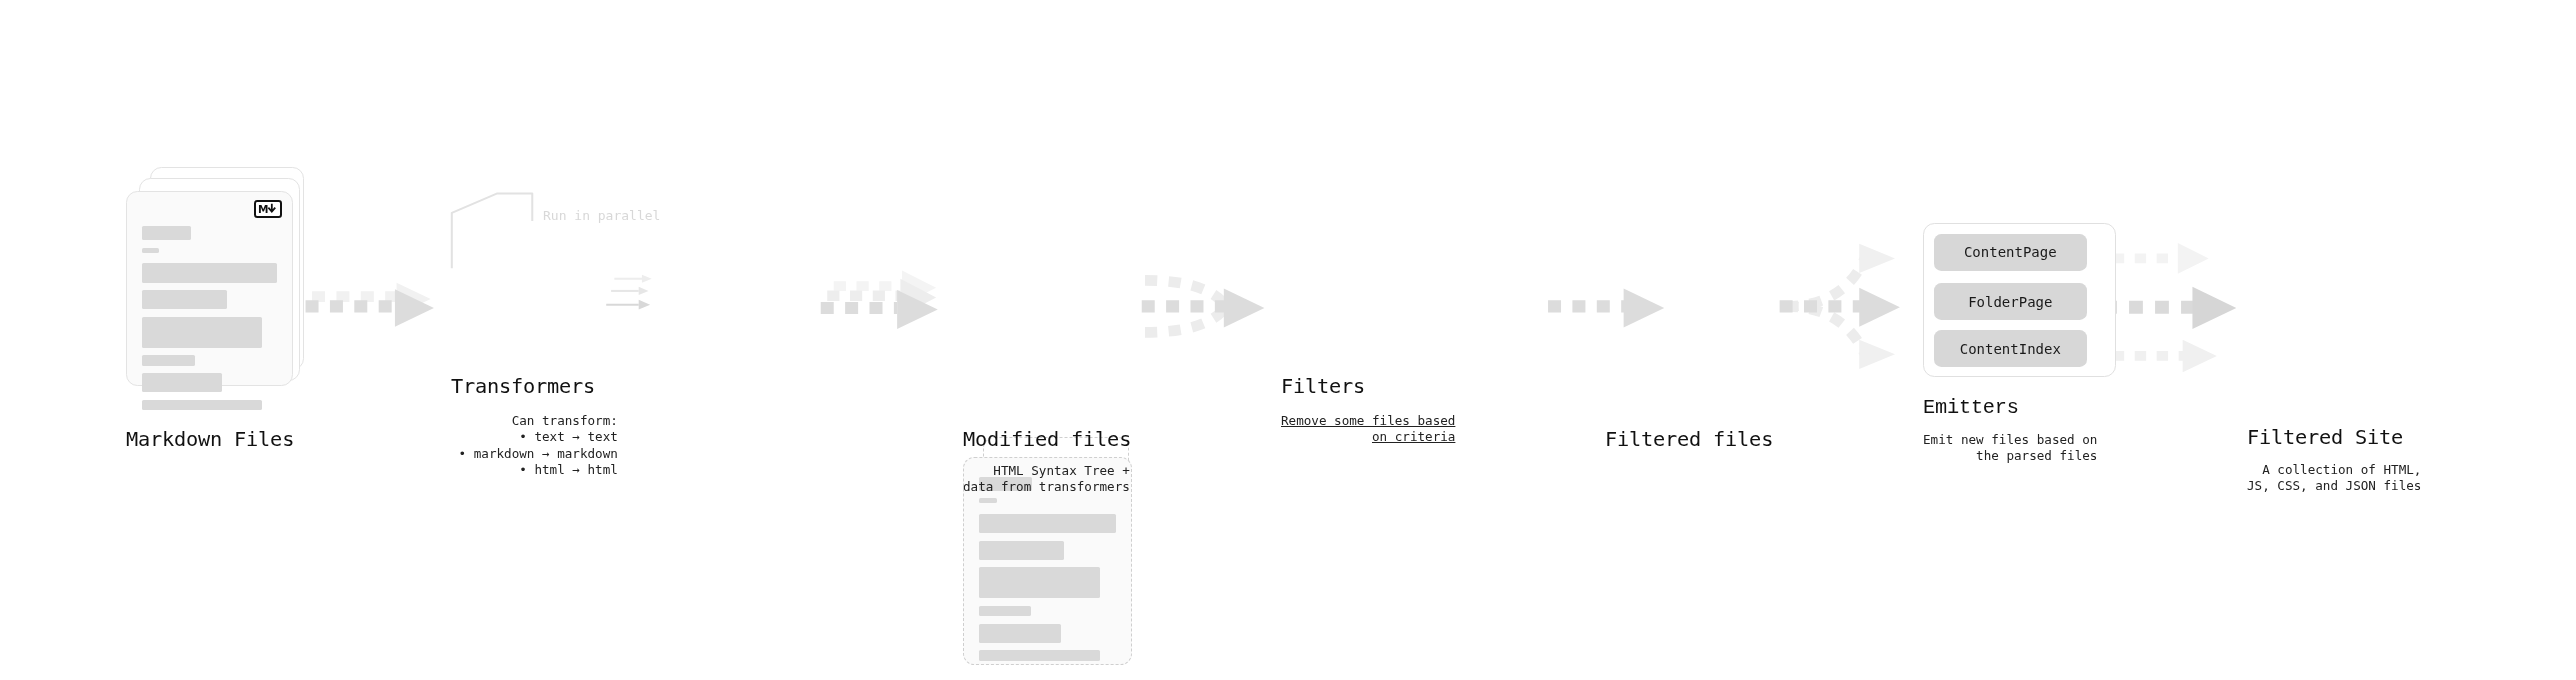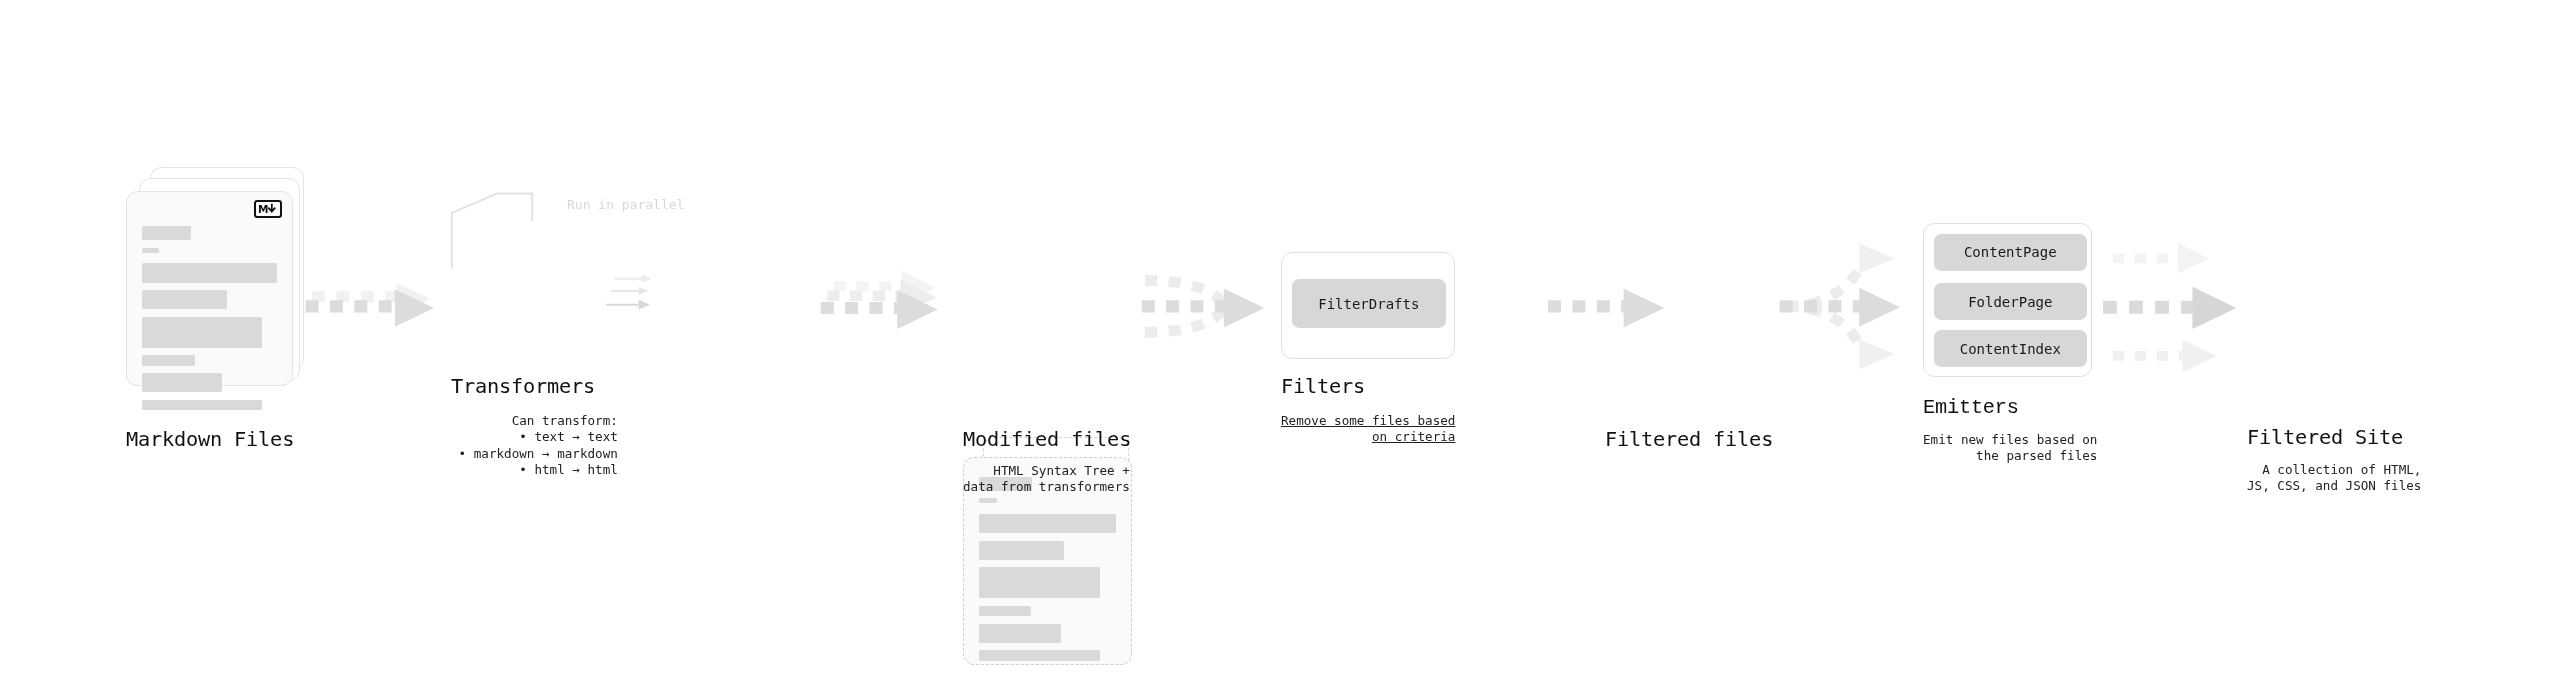--- a/index.html
+++ b/index.html
@@ -215,21 +215,21 @@
         <div class="bar" style="width:39%;height:10.6px;"></div>
         <div class="bar" style="width:59%;height:19.5px;"></div>
         <div class="bar" style="width:89%;height:10.6px;"></div>
       </div>
     </div>
   </div>
 
   <div class="title" style="left:126px; top:427px;text-align:center;">Markdown Files</div>
 
 
-  <div class="parallel-label" style="left:543px; top:197px;margin-left:24px;">Run in parallel</div>
+  <div class="parallel-label" style="left:543px; top:208px;">Run in parallel</div>
 
   <div class="title" style="left:451px; top:374px;">Transformers</div>
   <div class="subtitle" style="left:451px; top:413px;">Can transform:
  • text → text
  • markdown → markdown
  • html → html</div>
 
   <div class="node doc-stack" style="left:963px; top:177px; width:187px; height:260px;">
 
     <div class="doc dashed" style="left:19.5px; top:0px; width:146px; height:195px; background:#ffffff;"></div>
@@ -245,34 +245,29 @@
         <div class="bar" style="width:60%;height:19.5px;"></div>
         <div class="bar" style="width:88%;height:10.6px;"></div>
       </div>
     </div>
   </div>
 
   <div class="title" style="left:963px; top:427px;">Modified files</div>
   <div class="subtitle" style="left:963px; top:463px;">HTML Syntax Tree +
 data from transformers</div>
 
-  <div class="node" style="left:1281px; top:252px; width:179px; height:110px;">
-    <div class="modbox" style="left:0px; top:0px; width:174px; height:107px;">
-      <div class="pill" style="left:9.8px; top:26px; width:154px; height:49px;">FilterDrafts</div>
-    </div>
-  </div>
 
   <div class="title" style="left:1281px; top:374px;">Filters</div>
   <div class="subtitle" style="left:1281px; top:413px;text-decoration:underline;">Remove some files based
 on criteria</div>
 
   <div class="title" style="left:1605px; top:427px;">Filtered files</div>
 
   <div class="node" style="left:1923px; top:223px; width:187px; height:163px;">
-    <div class="modbox" style="left:0px; top:0px; width:169px; height:154px;">
+    <div class="modbox" style="left:0px; top:0px; width:193px; height:154px;">
       <div class="pill" style="left:9.8px; top:9.8px; width:153px; height:37px;">ContentPage</div>
       <div class="pill" style="left:9.8px; top:59px; width:153px; height:37px;">FolderPage</div>
       <div class="pill" style="left:9.8px; top:106px; width:153px; height:37px;">ContentIndex</div>
     </div>
   </div>
 
   <div class="title" style="left:1923px; top:396px;font-family:Liberation Mono, monospace;">Emitters</div>
   <div class="subtitle" style="left:1923px; top:432px;">Emit new files based on
 the parsed files</div>
 

